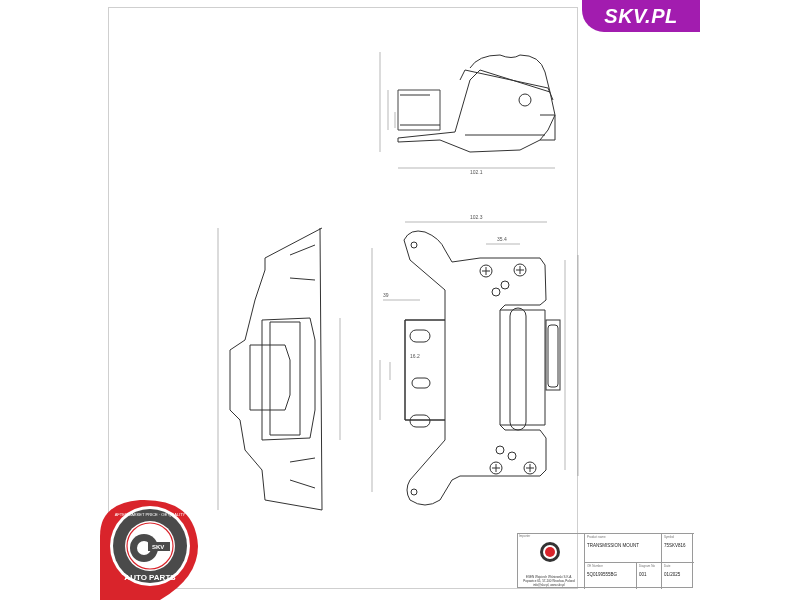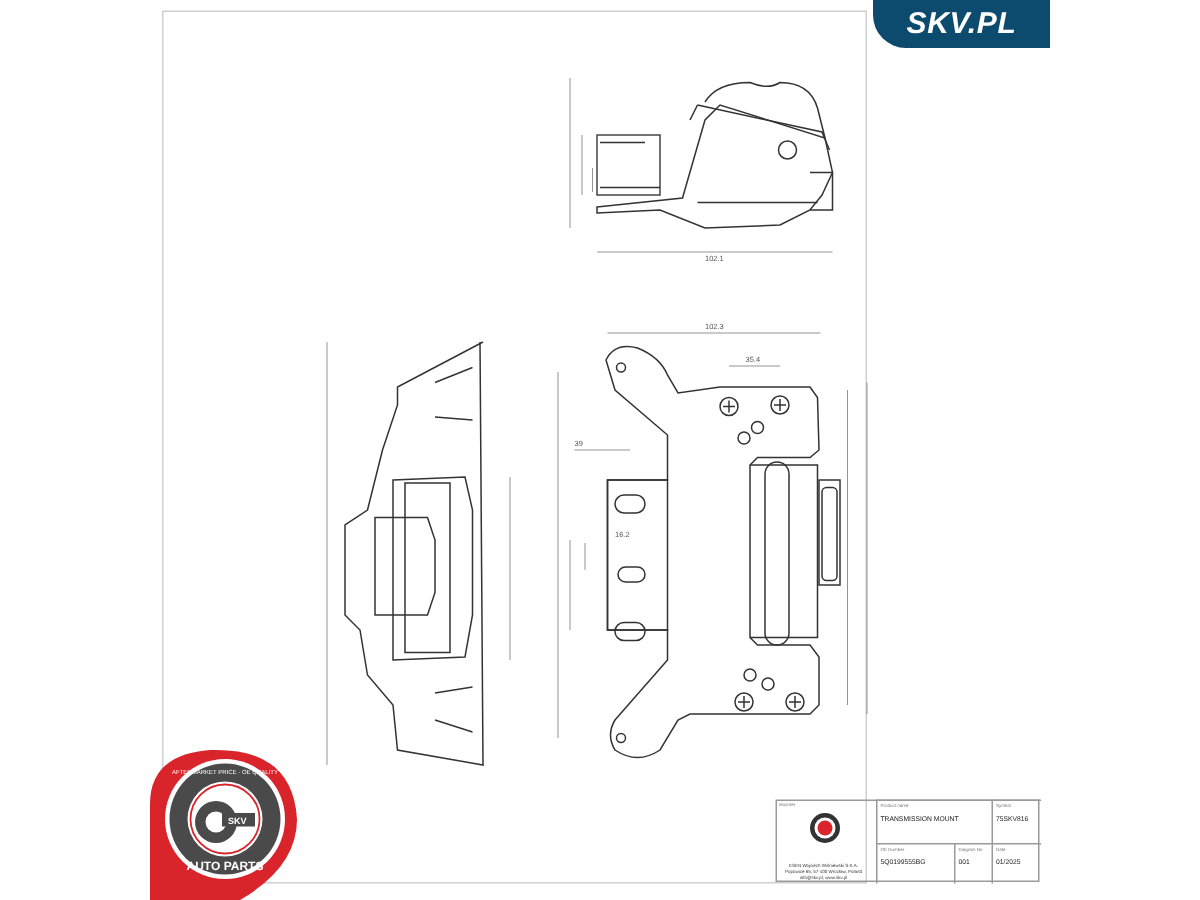--- a/index.html
+++ b/index.html
@@ -1,18 +1,18 @@
 <!DOCTYPE html>
 <html><head>
 <meta charset="utf-8">
 <style>
   html,body{margin:0;padding:0;background:#fff;}
   body{width:800px;height:600px;position:relative;overflow:hidden;font-family:"Liberation Sans",sans-serif;}
   .frame{position:absolute;left:108px;top:7px;width:470px;height:582px;border:1px solid #cfcfcf;box-sizing:border-box;}
-  .brand{position:absolute;left:582px;top:0;width:118px;height:32px;background:#0c4a6e;border-bottom-left-radius:22px;display:flex;align-items:center;justify-content:center;}
+  .brand{position:absolute;left:582px;top:0;width:118px;height:32px;background:#a21caf;border-bottom-left-radius:22px;display:flex;align-items:center;justify-content:center;}
   .brand span{color:#fff;font-weight:bold;font-style:italic;font-size:20px;letter-spacing:.5px;}
   svg.drawing{position:absolute;left:0;top:0;}
   .tb{position:absolute;left:517px;top:533px;width:176px;height:55px;border:1px solid #9a9a9a;box-sizing:border-box;font-size:4px;color:#333;}
   .tb .cell{position:absolute;border-left:1px solid #9a9a9a;border-top:1px solid #9a9a9a;box-sizing:border-box;padding:1px 2px;}
   .tb .lbl{font-size:3px;color:#777;display:block;}
   .tb .val{font-size:4.5px;color:#222;display:block;margin-top:4px;}
   .tb .addr{position:absolute;left:2px;top:42px;width:60px;font-size:3px;line-height:4px;text-align:center;color:#333;}
   .badge{position:absolute;left:100px;top:498px;}
 </style>
 </head>

